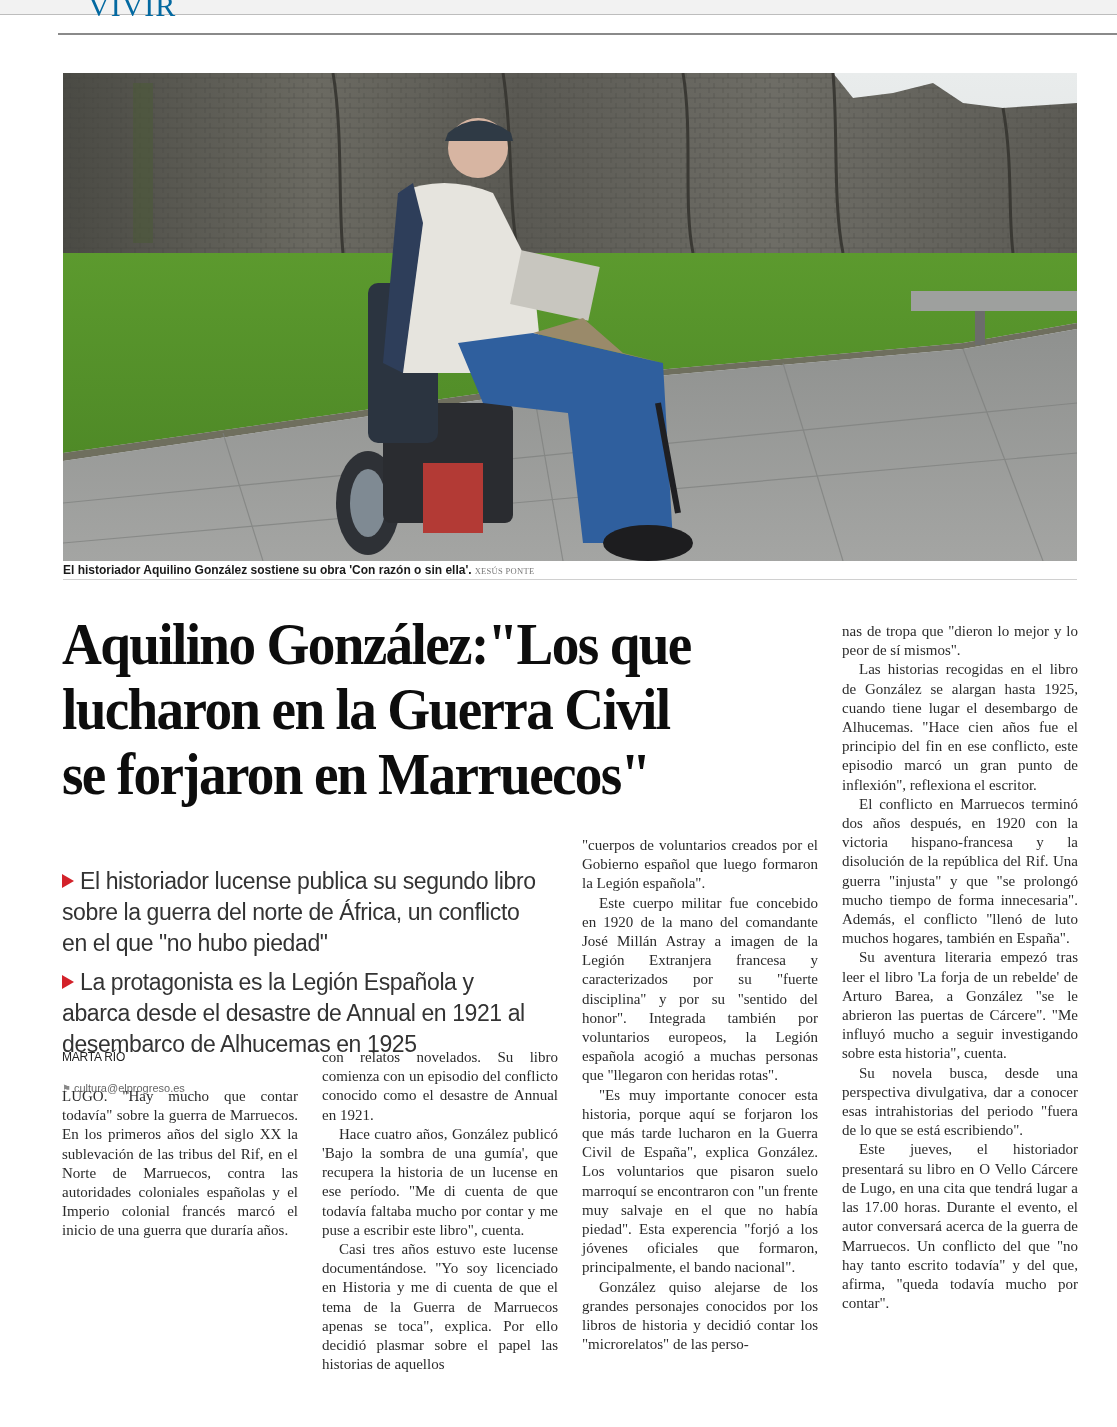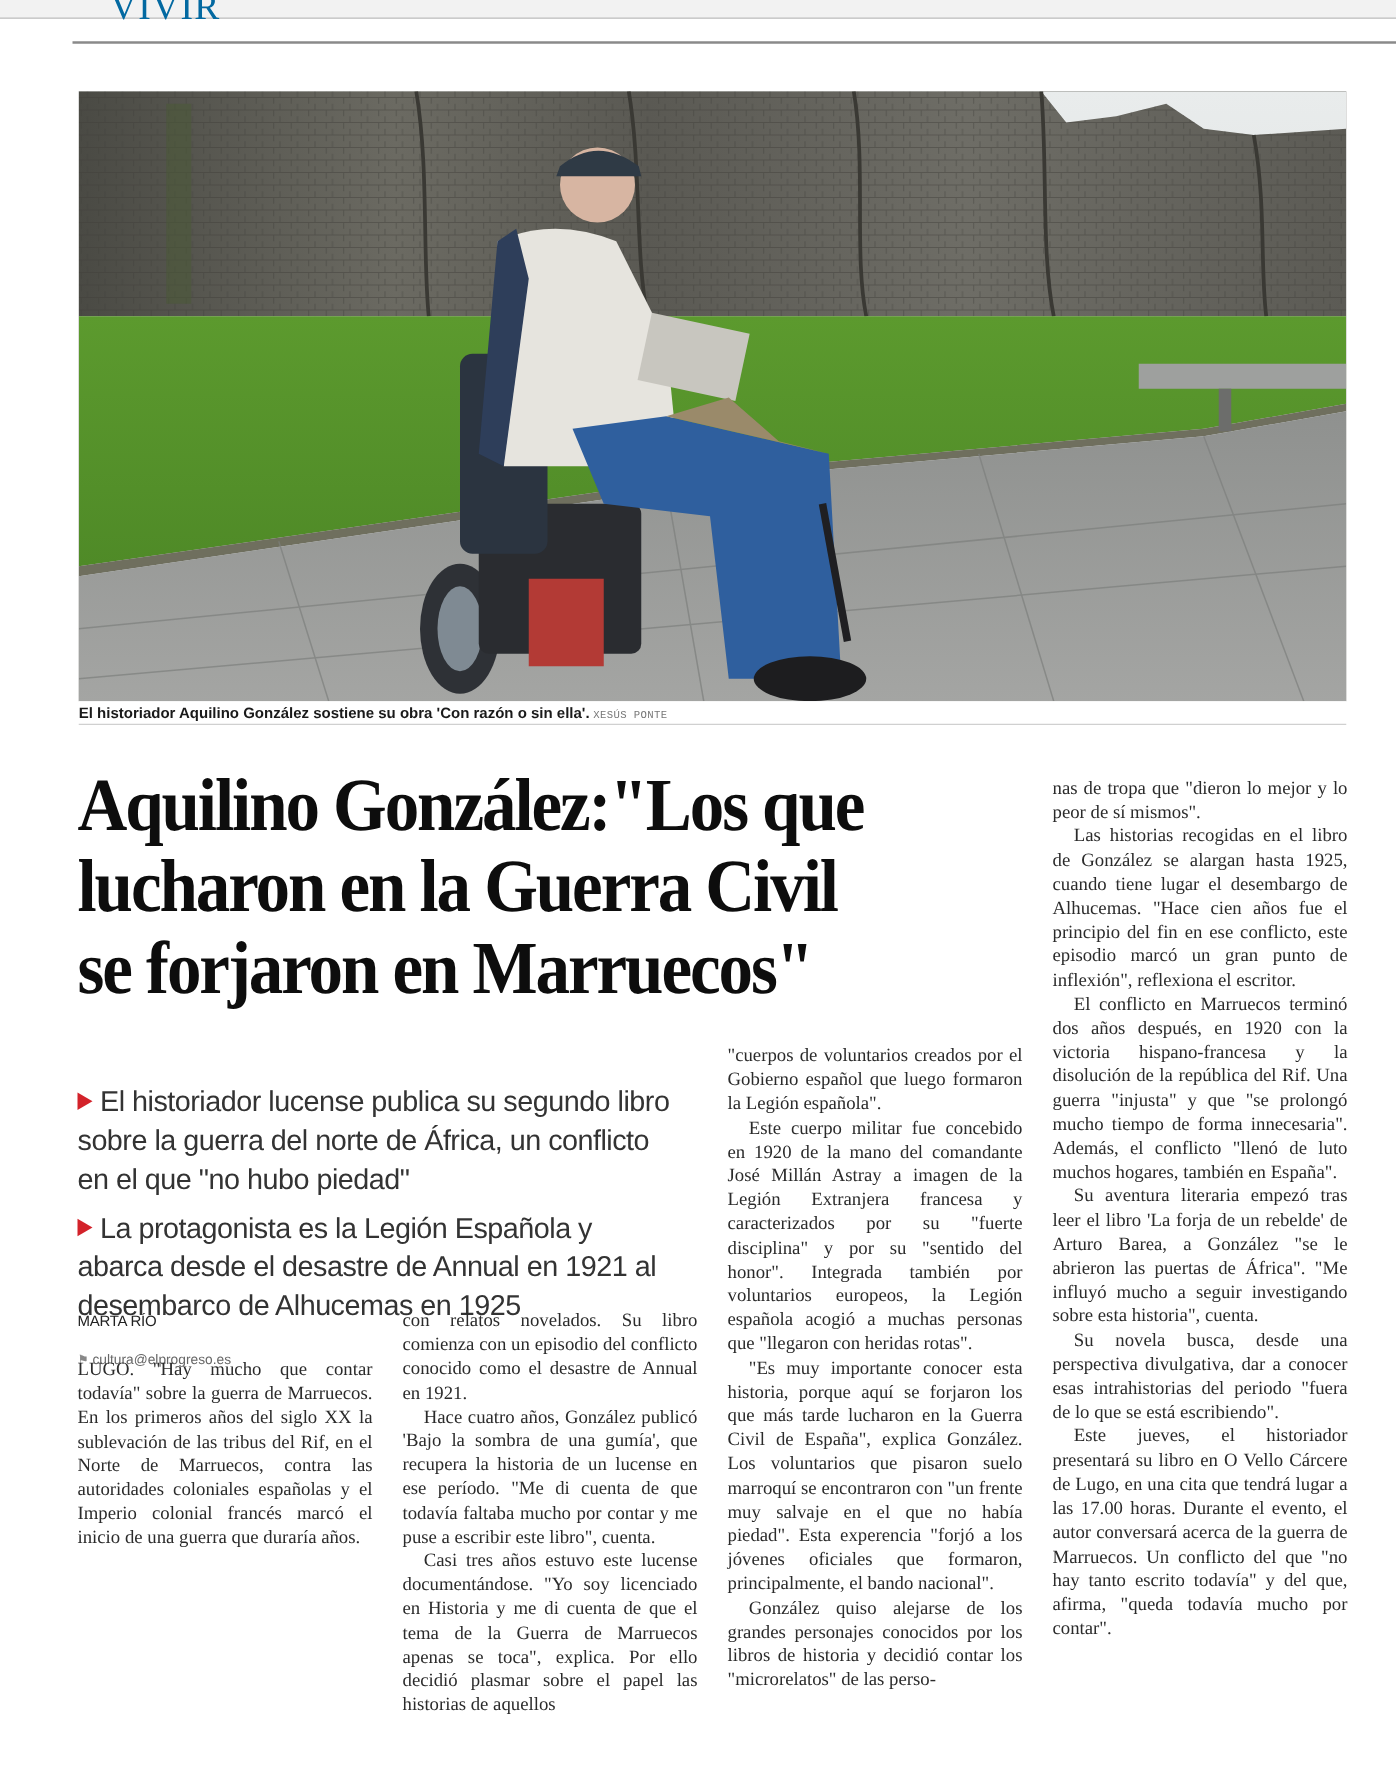--- a/index.html
+++ b/index.html
@@ -34,21 +34,21 @@
     .photo svg { display: block; }
     .caption-bar {
       position: absolute; left: 63px; top: 561px; width: 1014px; height: 18px;
       background: #ffffff; border-bottom: 1px solid #d0d0d0;
     }
     .caption {
       position: absolute; left: 63px; top: 563px; font-family: "Liberation Sans", sans-serif;
       font-size: 12px; font-weight: bold; color: #1a1a1a; white-space: nowrap;
     }
     .credit {
-      font-family: Liberation Mono, monospace; font-size: 8.5px; font-weight: normal;
+      font-family: Liberation Serif, serif; font-size: 8.5px; font-weight: normal;
       color: #777; letter-spacing: 0.3px; margin-left: 3px;
     }
 
     
     .headline {
       position: absolute; left: 62px; top: 612px; width: 760px;
       font-family: "Liberation Serif", serif; font-weight: bold;
       font-size: 60px; line-height: 65px; color: #0d0d0d;
       letter-spacing: -1.8px; transform: scaleX(0.92); transform-origin: left top;
       margin: 0;
@@ -203,16 +203,16 @@
 <div class="col col3">
   <p class="first">"cuerpos de voluntarios creados por el Gobierno español que luego formaron la Legión española".</p>
   <p>Este cuerpo militar fue concebido en 1920 de la mano del comandante José Millán Astray a imagen de la Legión Extranjera francesa y caracterizados por su "fuerte disciplina" y por su "sentido del honor". Integrada también por voluntarios europeos, la Legión española acogió a muchas personas que "llegaron con heridas rotas".</p>
   <p>"Es muy importante conocer esta historia, porque aquí se forjaron los que más tarde lucharon en la Guerra Civil de España", explica González. Los voluntarios que pisaron suelo marroquí se encontraron con "un frente muy salvaje en el que no había piedad". Esta experencia "forjó a los jóvenes oficiales que formaron, principalmente, el bando nacional".</p>
   <p>González quiso alejarse de los grandes personajes conocidos por los libros de historia y decidió contar los "microrelatos" de las perso-</p>
 </div>
 <div class="col col4">
   <p class="first">nas de tropa que "dieron lo mejor y lo peor de sí mismos".</p>
   <p>Las historias recogidas en el libro de González se alargan hasta 1925, cuando tiene lugar el desembargo de Alhucemas. "Hace cien años fue el principio del fin en ese conflicto, este episodio marcó un gran punto de inflexión", reflexiona el escritor.</p>
   <p>El conflicto en Marruecos terminó dos años después, en 1920 con la victoria hispano-francesa y la disolución de la república del Rif. Una guerra "injusta" y que "se prolongó mucho tiempo de forma innecesaria". Además, el conflicto "llenó de luto muchos hogares, también en España".</p>
-  <p>Su aventura literaria empezó tras leer el libro 'La forja de un rebelde' de Arturo Barea, a González "se le abrieron las puertas de África". "Me influyó mucho a seguir investigando sobre esta historia", cuenta.</p>
+  <p>Su aventura literaria empezó tras leer el libro 'La forja de un rebelde' de Arturo Barea, a González "se le abrieron las puertas de Cárcere". "Me influyó mucho a seguir investigando sobre esta historia", cuenta.</p>
   <p>Su novela busca, desde una perspectiva divulgativa, dar a conocer esas intrahistorias del periodo "fuera de lo que se está escribiendo".</p>
   <p>Este jueves, el historiador presentará su libro en O Vello Cárcere de Lugo, en una cita que tendrá lugar a las 17.00 horas. Durante el evento, el autor conversará acerca de la guerra de Marruecos. Un conflicto del que "no hay tanto escrito todavía" y del que, afirma, "queda todavía mucho por contar".</p>
 </div>
 
 </body></html>

